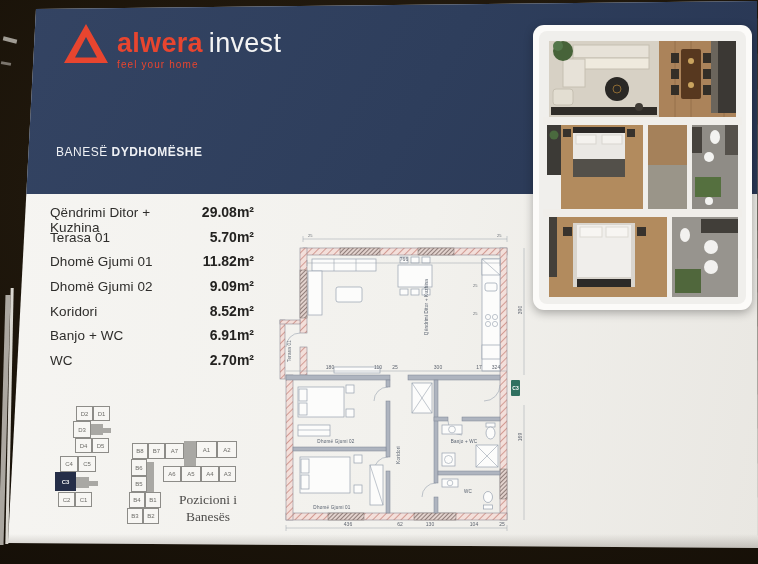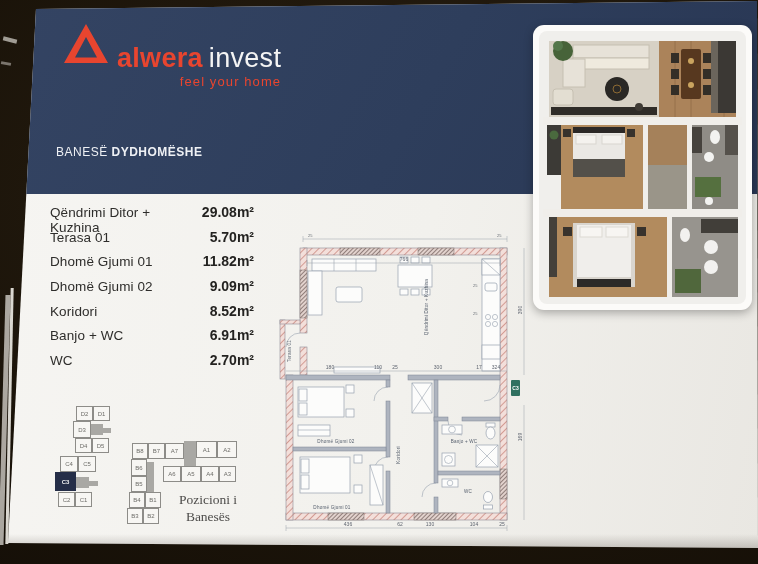--- a/index.html
+++ b/index.html
@@ -21,25 +21,25 @@
     clip-path:polygon(36px 9px, 757px 1px, 758px 548px, 8px 543px);
   }
   .page-bottom-shade{position:absolute;left:0;right:0;top:534px;height:14px;
     background:linear-gradient(to bottom, rgba(0,0,0,0) 0%, rgba(60,50,40,.22) 100%);}
 
   
   .header{position:absolute;left:0;top:0;width:758px;height:194px;
     background:linear-gradient(120deg,#344463 0%, #2e3e5c 55%, #293754 100%);}
   .logo{position:absolute;left:63px;top:22px;display:flex;align-items:flex-start;}
   .logo svg{display:block;}
-  .logo-words{margin-left:8px;margin-top:23px;line-height:1;}
+  .logo-words{margin-left:8px;margin-top:8px;line-height:1;}
   .logo-line{font-size:27px;letter-spacing:.3px;}
   .logo-line .w1{color:#e8452f;font-weight:700;}
   .logo-line .w2{color:#f4f4f4;font-weight:300;margin-left:6px;}
-  .logo-tagline{color:#e8452f;font-size:13px;letter-spacing:1.1px;text-align:right;margin-top:3px;}
+  .logo-tagline{color:#e8452f;font-size:10px;letter-spacing:1.1px;text-align:left;margin-top:3px;}
 
   .title{position:absolute;left:55px;top:111px;color:#fafafa;font-size:23px;letter-spacing:.2px;}
   .title .t-pre{font-weight:300;}
   .title .t-code{font-weight:700;letter-spacing:.5px;}
   .title .t-unit{font-weight:300;font-size:21px;}
   .subtitle{position:absolute;left:56px;top:145px;color:#eef0f4;font-size:12px;letter-spacing:.5px;}
   .subtitle .s-bold{font-weight:700;}
 
   
   .room-list{position:absolute;left:50px;top:204px;width:204px;}

